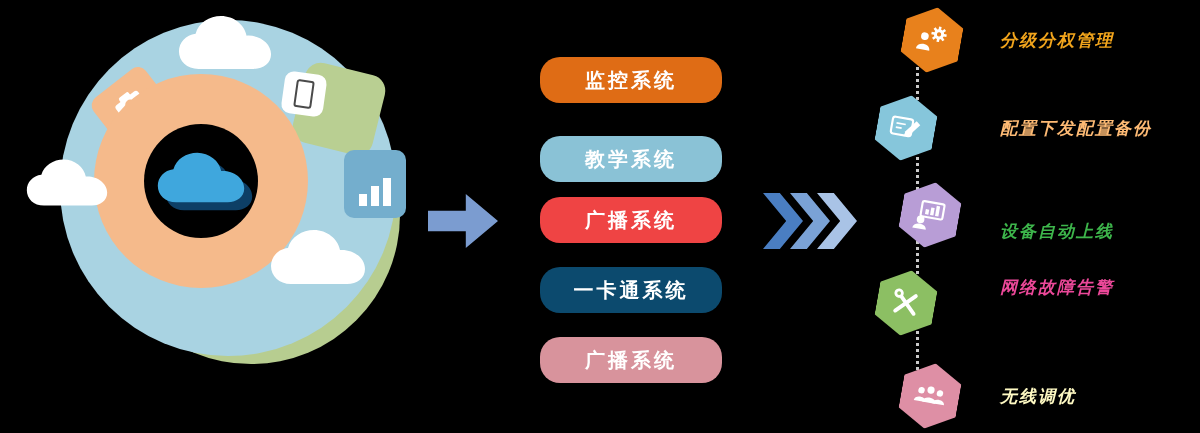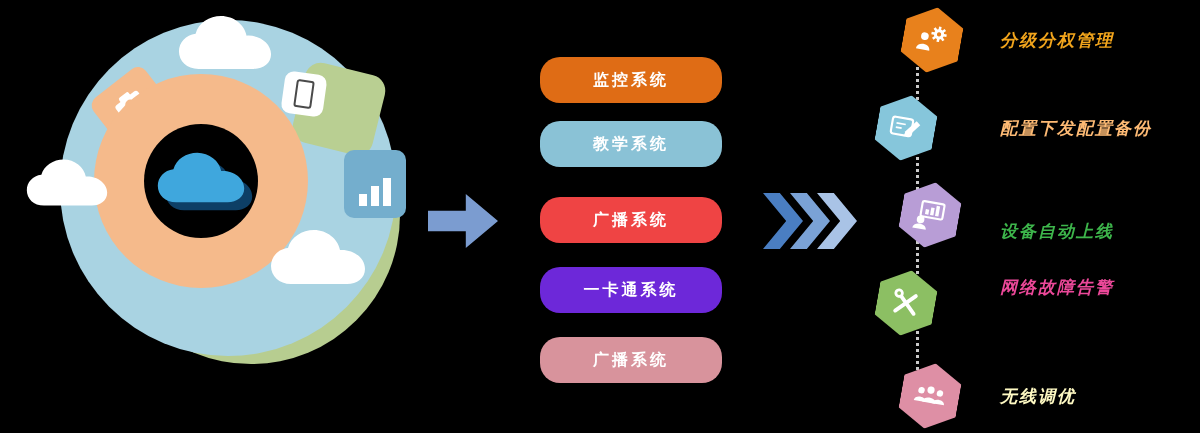--- a/index.html
+++ b/index.html
@@ -6,21 +6,21 @@
   body{
     width:1200px;height:433px;position:relative;overflow:hidden;
     background:#000;
     font-family:"Liberation Sans","DejaVu Sans",sans-serif;
   }
   .abs{position:absolute;}
   .circle{border-radius:50%;}
   .sys-btn{
     position:absolute;left:540px;width:182px;height:46px;border-radius:20px;
     display:flex;align-items:center;justify-content:center;
-    color:#fff;font-size:16px;font-weight:bold;letter-spacing:3px;
+    color:#fff;font-size:20px;font-weight:bold;letter-spacing:3px;
   }
   .hex{
     position:absolute;width:58px;height:66px;
     display:flex;align-items:center;justify-content:center;
     clip-path:polygon(50% 0,100% 25%,100% 75%,50% 100%,0 75%,0 25%);
     transform:rotate(10deg);
   }
   .feat-label{
     position:absolute;left:1000px;font-size:17px;font-weight:bold;font-style:italic;
     letter-spacing:2px;white-space:nowrap;
@@ -85,23 +85,23 @@
     <path d="M23 58 C11 58 3 50 3 40 C3 31 10 23 20 22 C23 11 34 4 46 4 C59 4 70 13 72 24 C84 23 97 31 97 43 C97 52 89 58 79 58 Z" style="fill: rgb(255, 255, 255);"></path>
   </svg>
   <svg class="abs" style="left:268px;top:226px" width="100" height="62" viewBox="0 0 100 62">
     <path d="M23 58 C11 58 3 50 3 40 C3 31 10 23 20 22 C23 11 34 4 46 4 C59 4 70 13 72 24 C84 23 97 31 97 43 C97 52 89 58 79 58 Z" style="fill: rgb(255, 255, 255);"></path>
   </svg>
 </div>
 
 <div class="abs" style="left: 428px; top: 194px; width: 70px; height: 54px; clip-path: polygon(0px 31%, 54% 31%, 54% 0px, 100% 50%, 54% 100%, 54% 69%, 0px 69%); background: rgb(123, 156, 208);"></div>
 
 <div class="sys-btn" style="top: 57px; background: rgb(223, 108, 21);">监控系统</div>
-<div class="sys-btn" style="top: 121px; background: rgb(138, 194, 214);">教学系统</div>
+<div class="sys-btn" style="top: 136px; background: rgb(138, 194, 214);">教学系统</div>
 <div class="sys-btn" style="top: 197px; background: #ef4444;">广播系统</div>
-<div class="sys-btn" style="top: 267px; background: #6d28d9;">一卡通系统</div>
+<div class="sys-btn" style="top: 267px; background: #0c4a6e;">一卡通系统</div>
 <div class="sys-btn" style="top: 337px; background: rgb(216, 147, 156);">广播系统</div>
 
 <div class="chev" style="left: 763px; top: 193px; background: rgb(74, 126, 194);"></div>
 <div class="chev" style="left: 790px; top: 193px; background: rgb(122, 162, 214);"></div>
 <div class="chev" style="left: 817px; top: 193px; background: rgb(169, 195, 230);"></div>
 
 <div class="dotline"></div>
 
 <div class="hex" style="left: 903px; top: 7px; background: rgb(232, 129, 28);">
   <svg width="34" height="34" viewBox="0 0 40 40">

